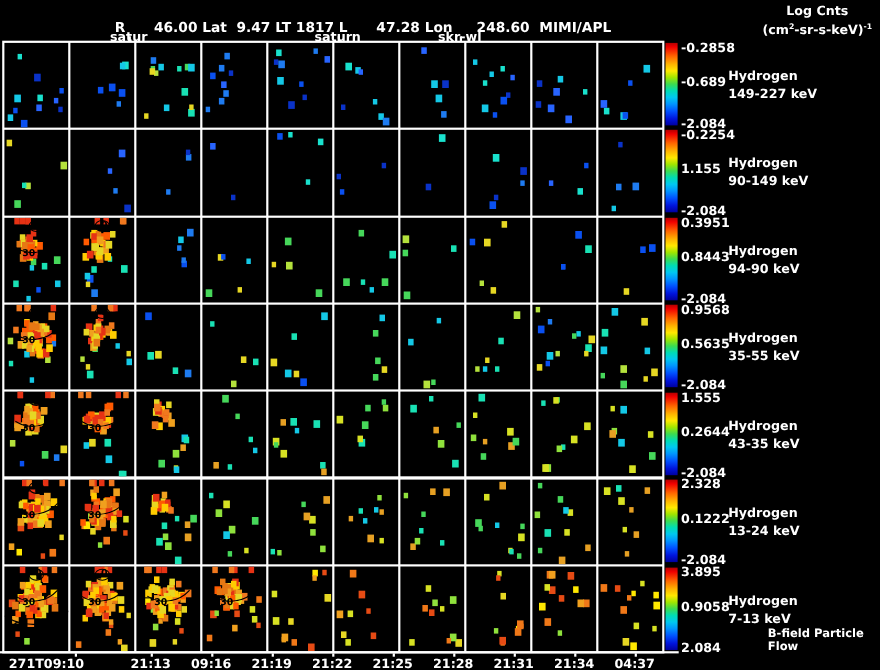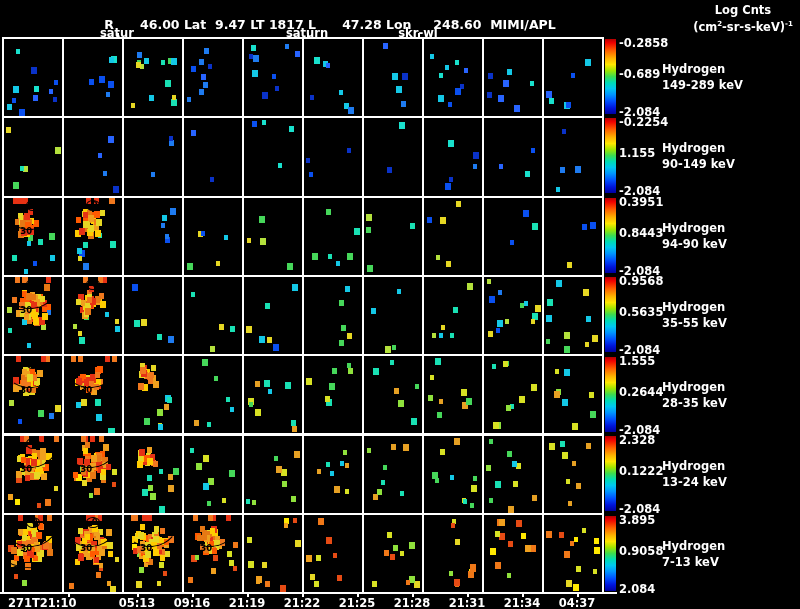--- a/index.html
+++ b/index.html
@@ -1329,21 +1329,21 @@
       </div>
     </div>
 
   <div class="chrow" style="top:37px">
     <div class="cbar"></div>
     <div class="cbl t">-0.2858</div>
     <div class="cbl m">-0.689</div>
     <div class="cbl b">-2.084</div>
     <div class="chname">
       <div>Hydrogen</div>
-      <div>149-289 keV</div>
+      <div>149-227 keV</div>
     </div>
   </div>
   <div class="chrow" style="top:116px">
     <div class="cbar"></div>
     <div class="cbl t">-0.2254</div>
     <div class="cbl m">1.155</div>
     <div class="cbl b">-2.084</div>
     <div class="chname">
       <div>Hydrogen</div>
       <div>90-149 keV</div>
@@ -1369,21 +1369,21 @@
       <div>35-55 keV</div>
     </div>
   </div>
   <div class="chrow" style="top:355px">
     <div class="cbar"></div>
     <div class="cbl t">1.555</div>
     <div class="cbl m">0.2644</div>
     <div class="cbl b">-2.084</div>
     <div class="chname">
       <div>Hydrogen</div>
-      <div>28-35 keV</div>
+      <div>43-35 keV</div>
     </div>
   </div>
   <div class="chrow" style="top:434px">
     <div class="cbar"></div>
     <div class="cbl t">2.328</div>
     <div class="cbl m">0.1222</div>
     <div class="cbl b">-2.084</div>
     <div class="chname">
       <div>Hydrogen</div>
       <div>13-24 keV</div>
@@ -1393,36 +1393,37 @@
     <div class="cbar"></div>
     <div class="cbl t">3.895</div>
     <div class="cbl m">0.9058</div>
     <div class="cbl b">2.084</div>
     <div class="chname">
       <div>Hydrogen</div>
       <div>7-13 keV</div>
     </div>
   </div>
 
+  <div class="bfield">B-field Particle Flow</div>
 
   <div class="xaxis"></div>
   <div id="xticks">
       <div class="xtick" style="left: 68px;"></div>
       <div class="xtick" style="left: 137px;"></div>
       <div class="xtick" style="left: 192px;"></div>
       <div class="xtick" style="left: 247px;"></div>
       <div class="xtick" style="left: 302px;"></div>
       <div class="xtick" style="left: 357px;"></div>
       <div class="xtick" style="left: 412px;"></div>
       <div class="xtick" style="left: 467px;"></div>
       <div class="xtick" style="left: 522px;"></div>
       <div class="xtick" style="left: 577px;"></div>
     </div>
-  <div class="xlab first" style="left:8px">271T21:10</div>
-  <div class="xlab" style="left:137px">05:13</div>
+  <div class="xlab first" style="left:8px">271T09:10</div>
+  <div class="xlab" style="left:137px">21:13</div>
   <div class="xlab" style="left:192px">09:16</div>
   <div class="xlab" style="left:247px">21:19</div>
   <div class="xlab" style="left:302px">21:22</div>
   <div class="xlab" style="left:357px">21:25</div>
   <div class="xlab" style="left:412px">21:28</div>
   <div class="xlab" style="left:467px">21:31</div>
   <div class="xlab" style="left:522px">21:34</div>
   <div class="xlab" style="left:577px">04:37</div>
 
 </div>

